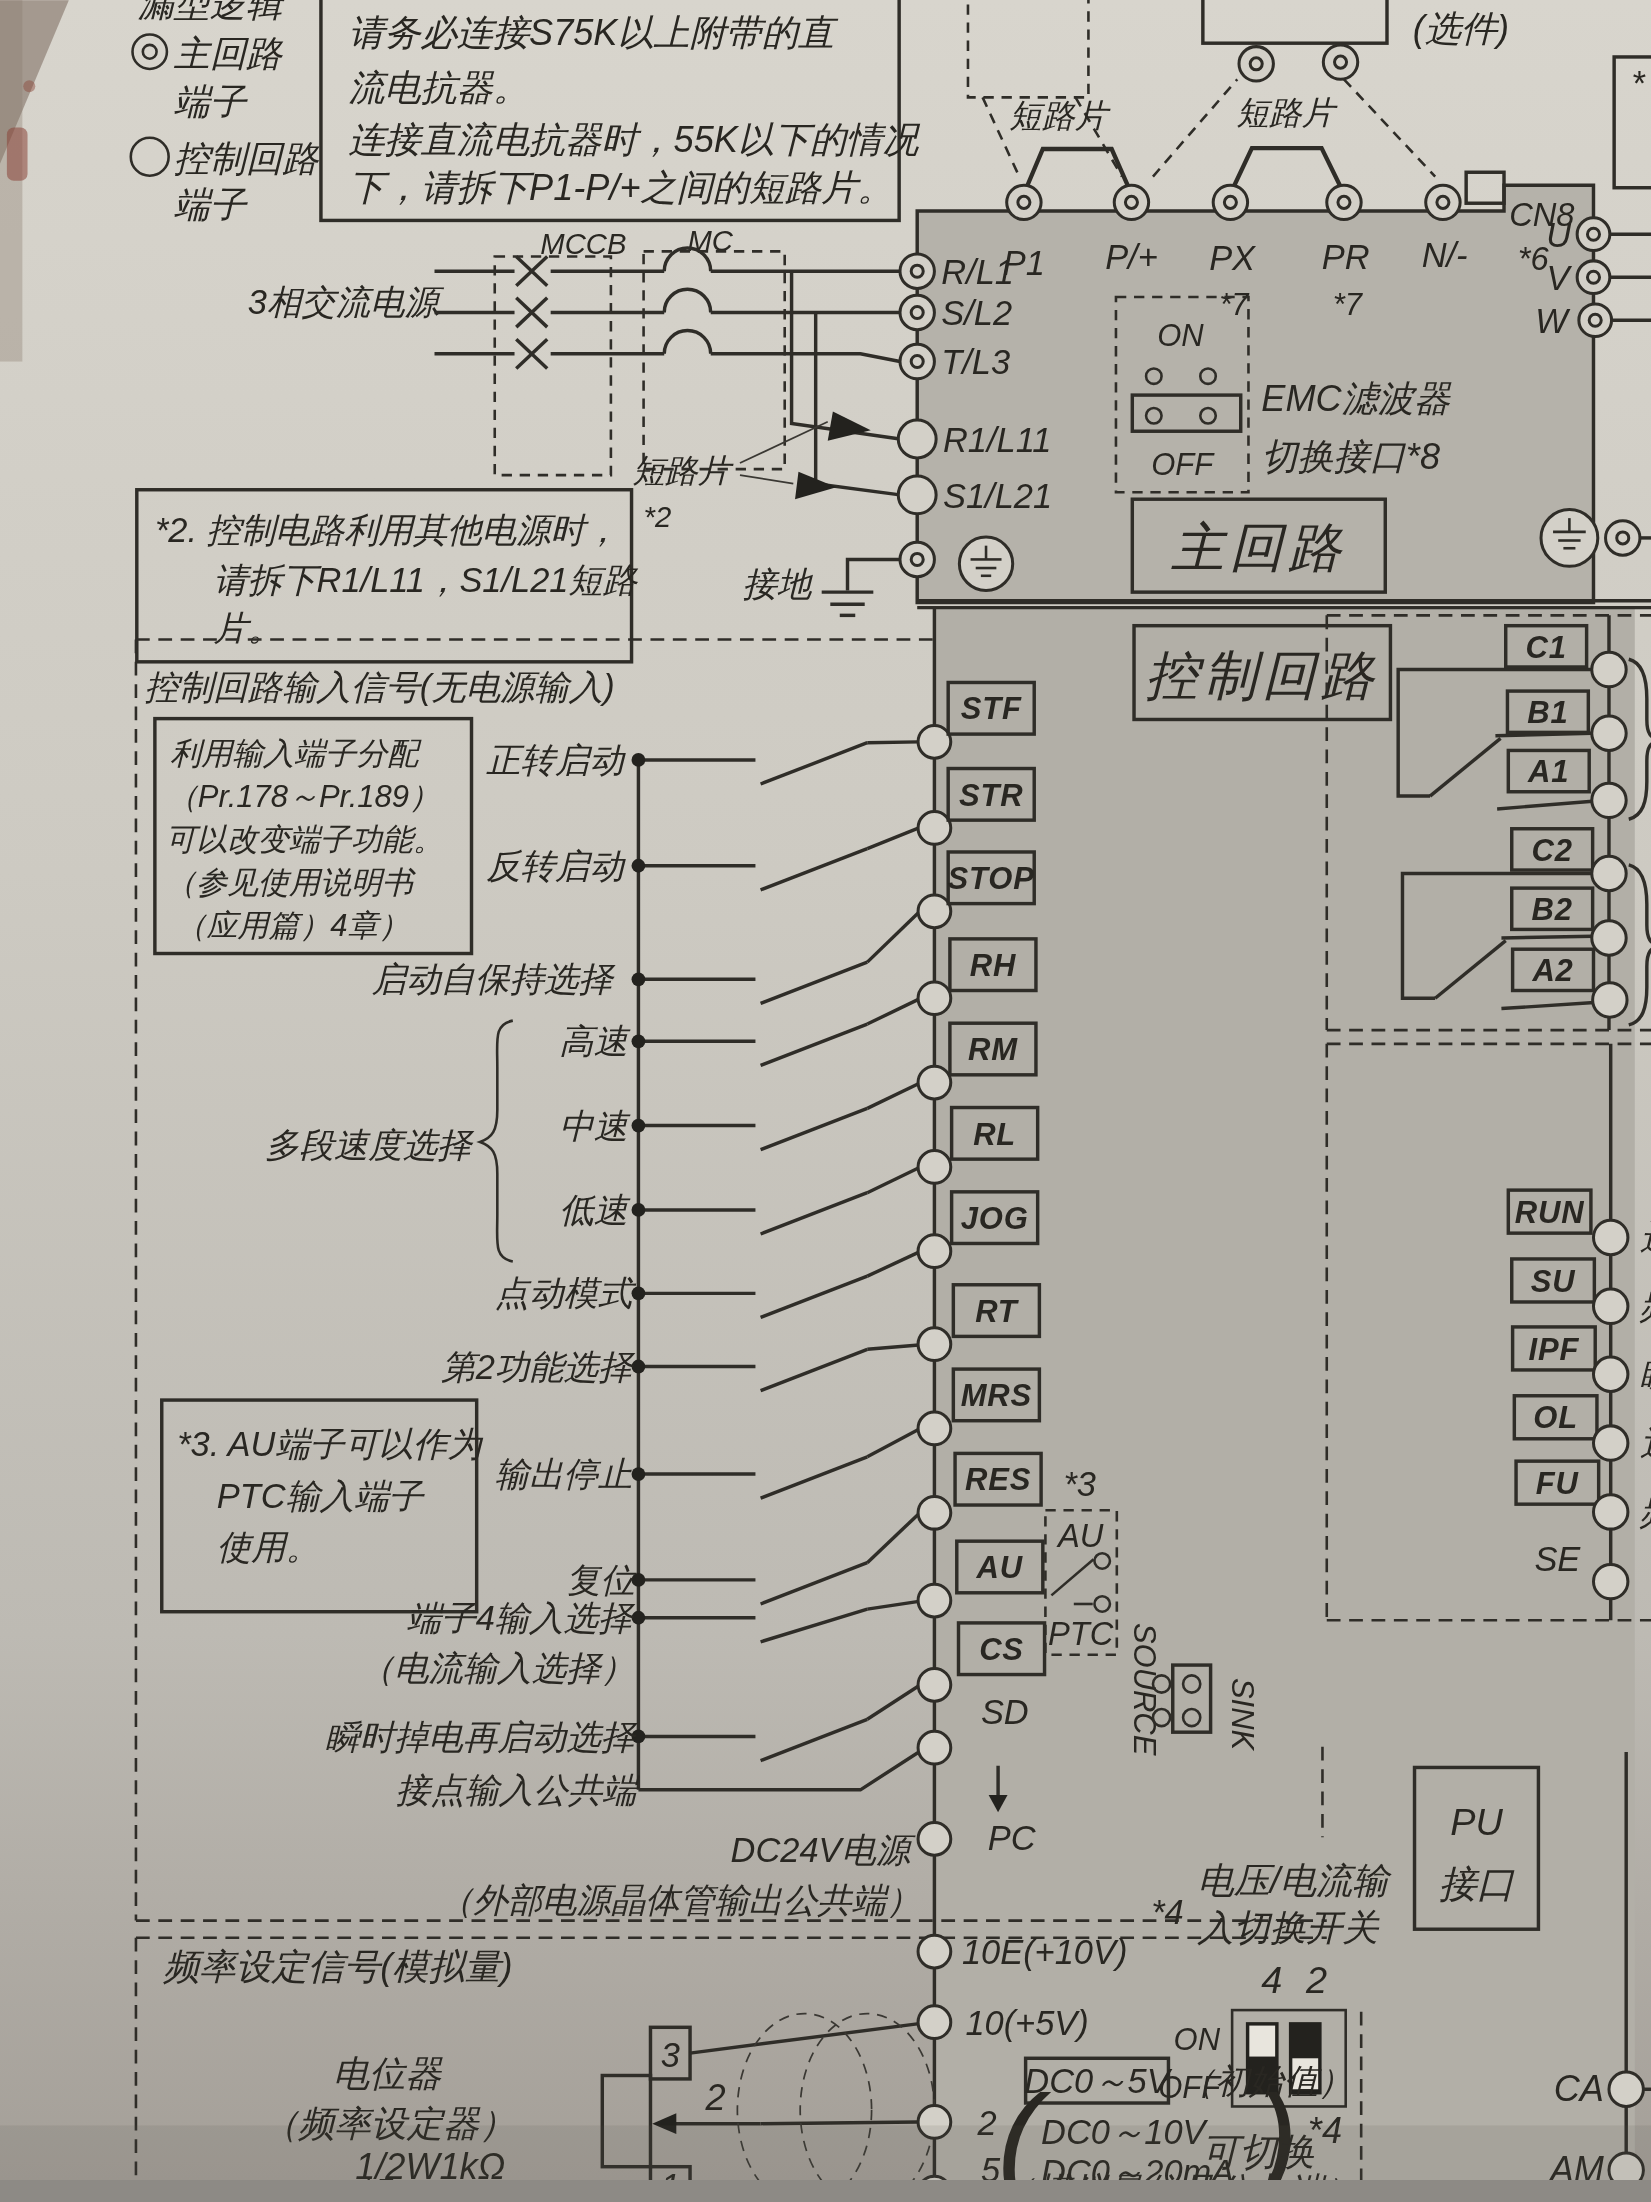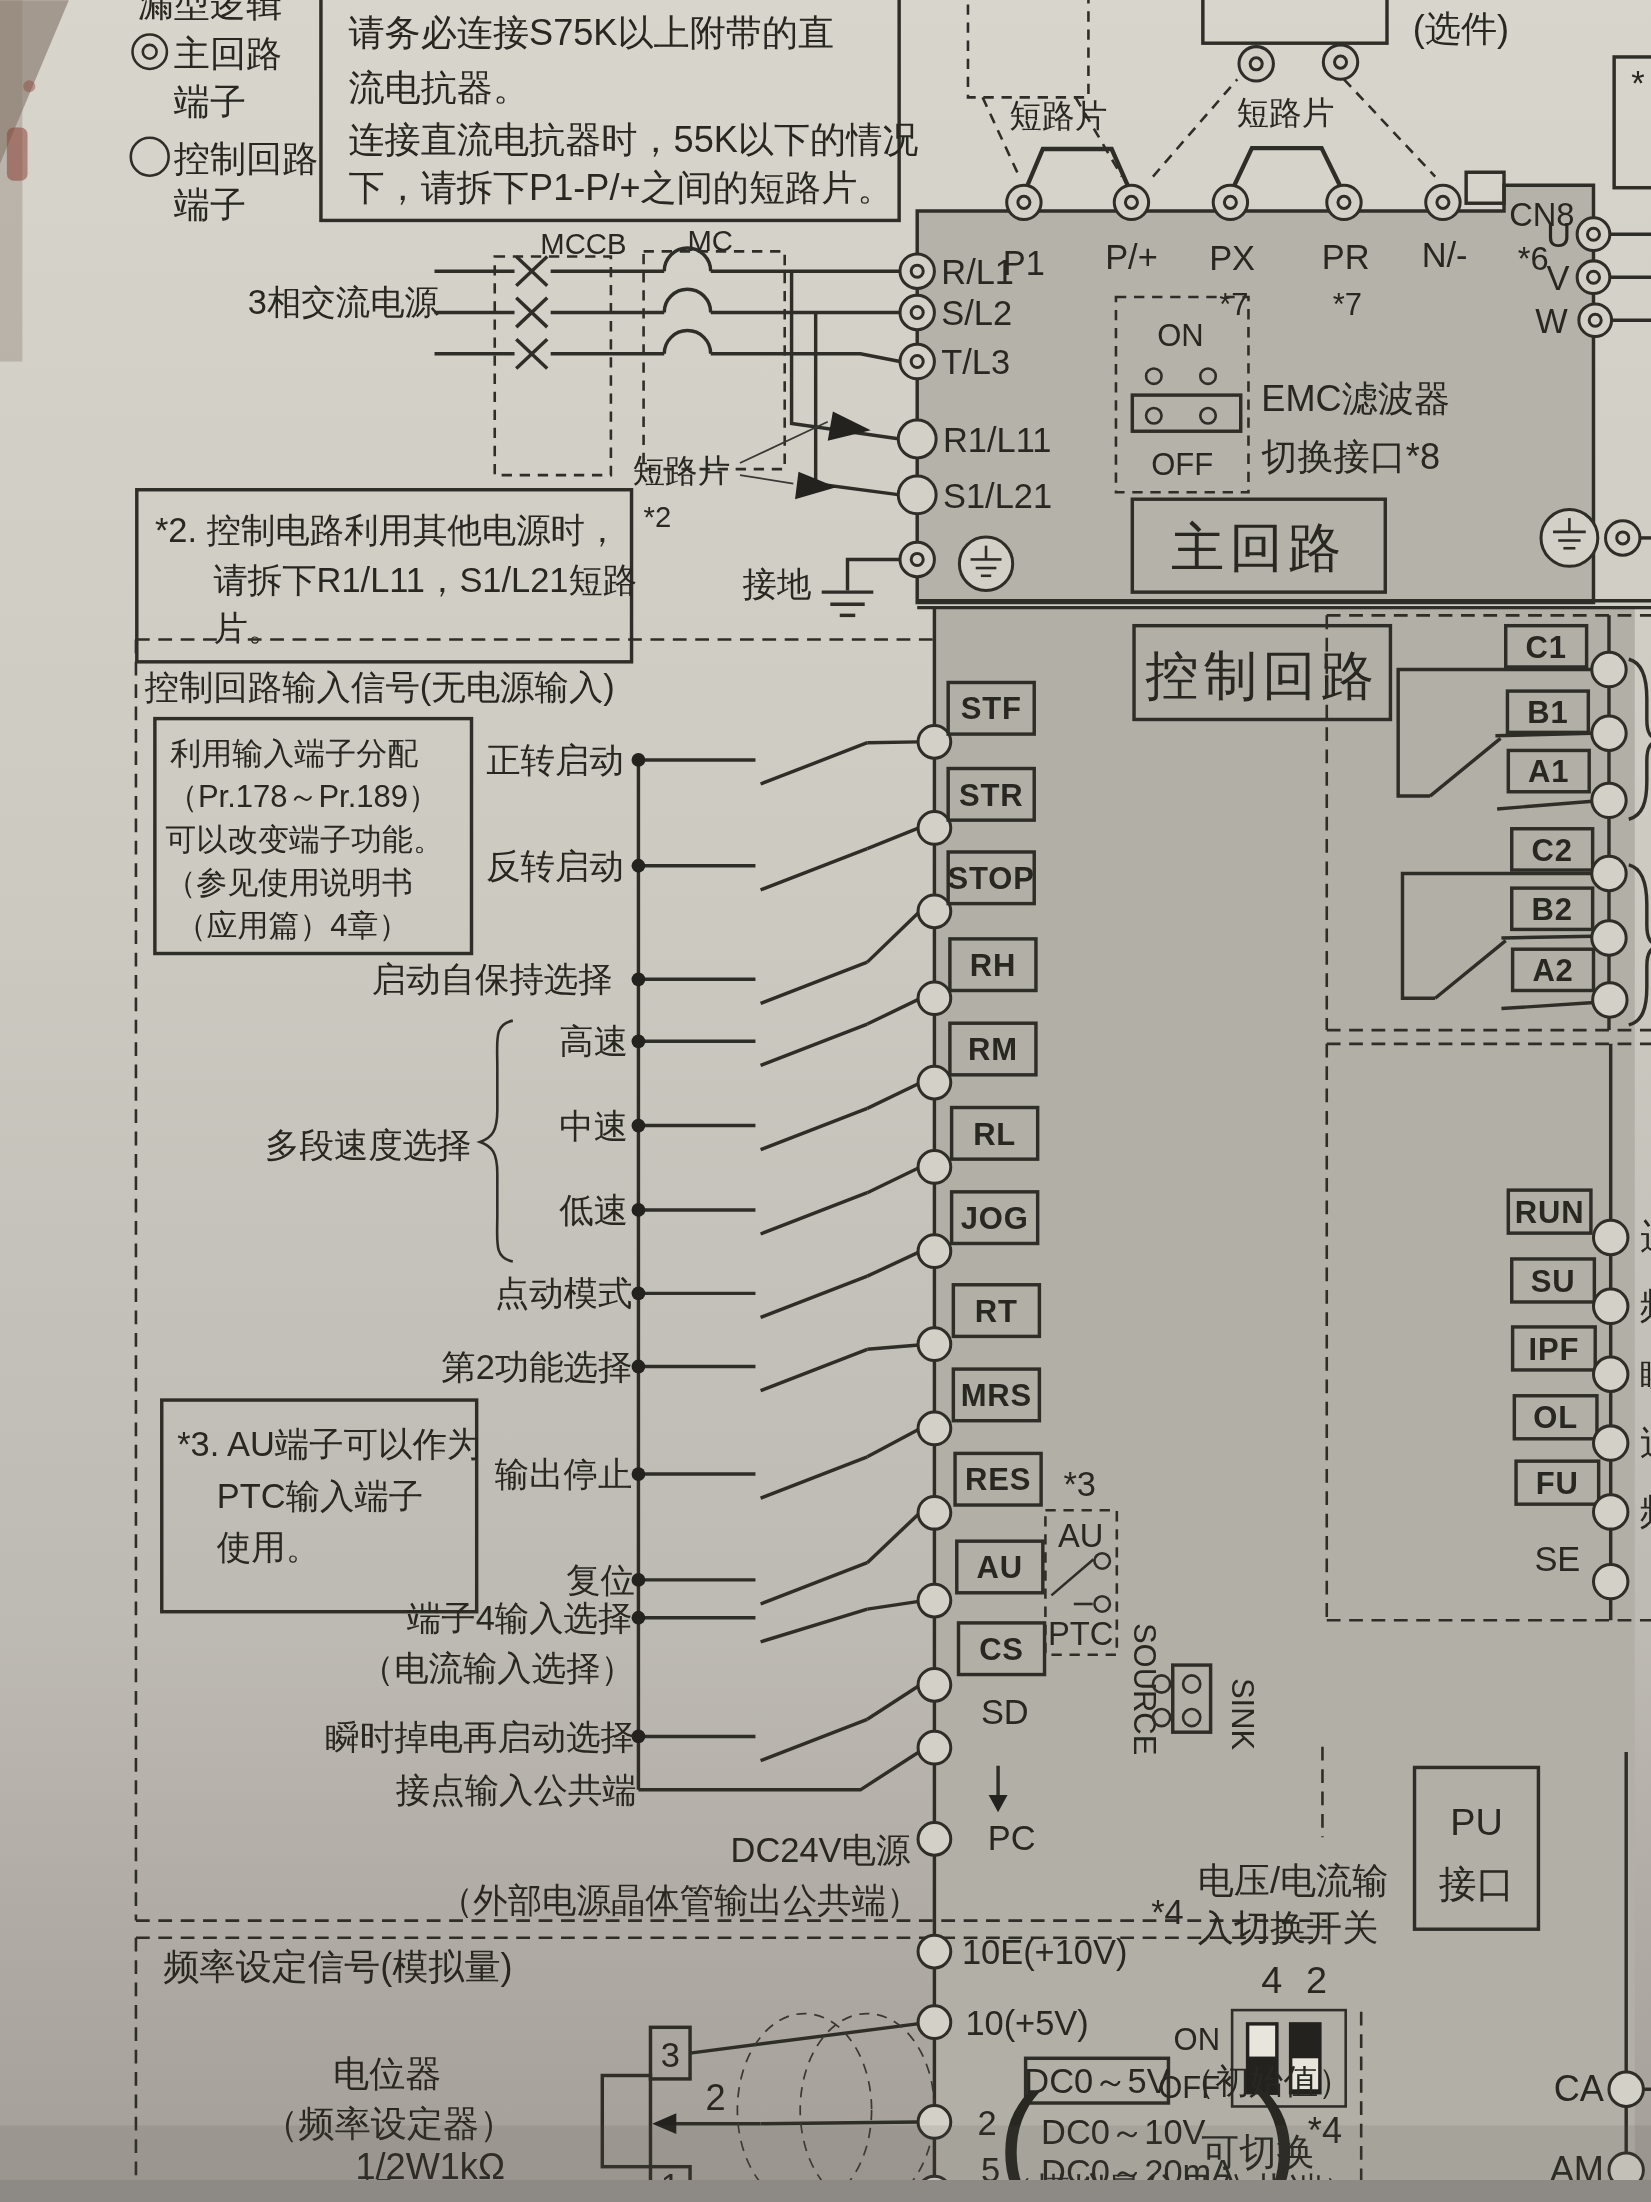--- a/index.html
+++ b/index.html
@@ -1,18 +1,18 @@
 <!DOCTYPE html>
 <html style="font-size:13.8px"><head>
 <meta charset="utf-8">
 <style>
   html,body{margin:0;padding:0;background:#8d8a85;}
   #page{position:relative;width:1652px;height:2180px;overflow:hidden;
         background:linear-gradient(180deg,#d8d5cd 0%,#cdcac2 40%,#bdbab3 75%,#a49f98 100%);
-        font-family:"Liberation Sans",sans-serif;}
+        font-family:"Liberation Sans",sans-serif;font-style:italic;}
   svg{position:absolute;left:0;top:0;}
   text{font-family:"Liberation Sans","DejaVu Sans",sans-serif;fill:#292722;}
   .s  {stroke:#2f2d28;fill:none;stroke-width:4;}
   .s3 {stroke:#2f2d28;fill:none;stroke-width:3;}
   .s5 {stroke:#2f2d28;fill:none;stroke-width:5;}
   .thin{stroke:#3a3833;fill:none;stroke-width:2;}
   .d1 {stroke-dasharray:16 10;}
   .d2 {stroke-dasharray:12 9;}
   .box{stroke:#2f2d28;stroke-width:4;fill:none;}
   .term{fill:#d3d0c8;stroke:#2f2d28;stroke-width:3.5;}

